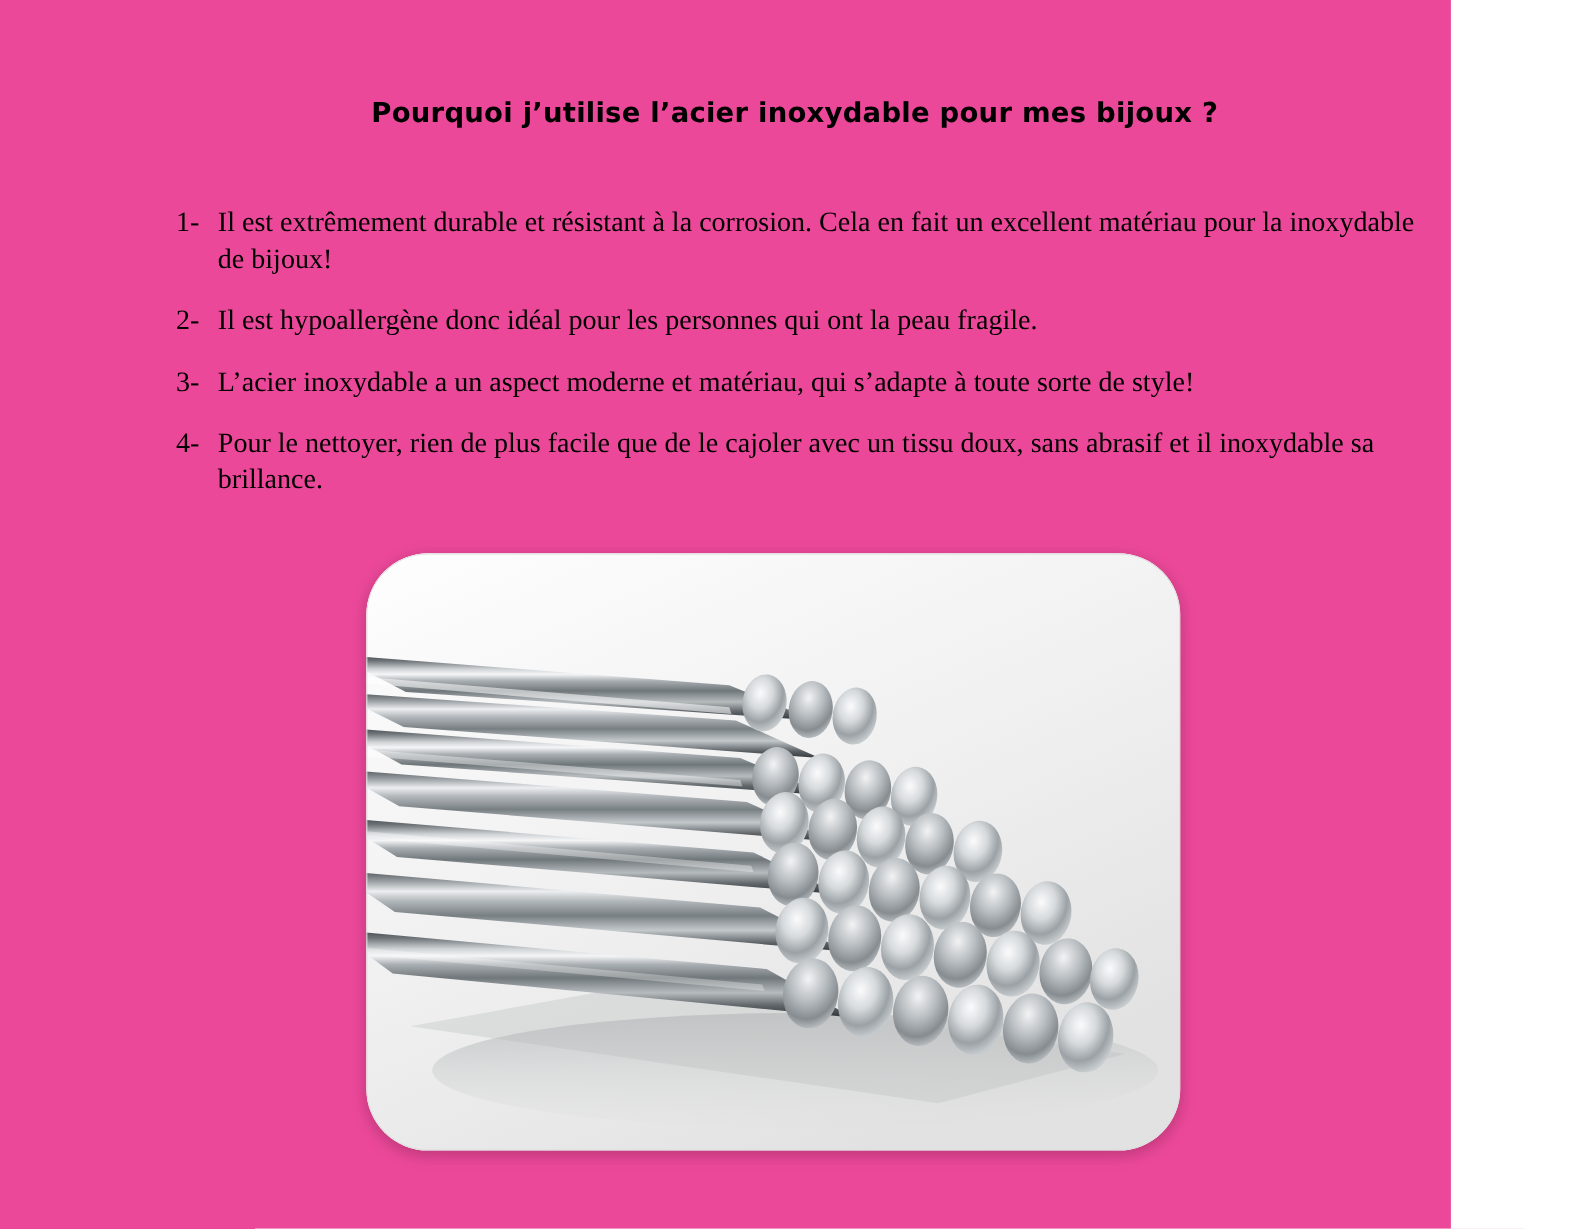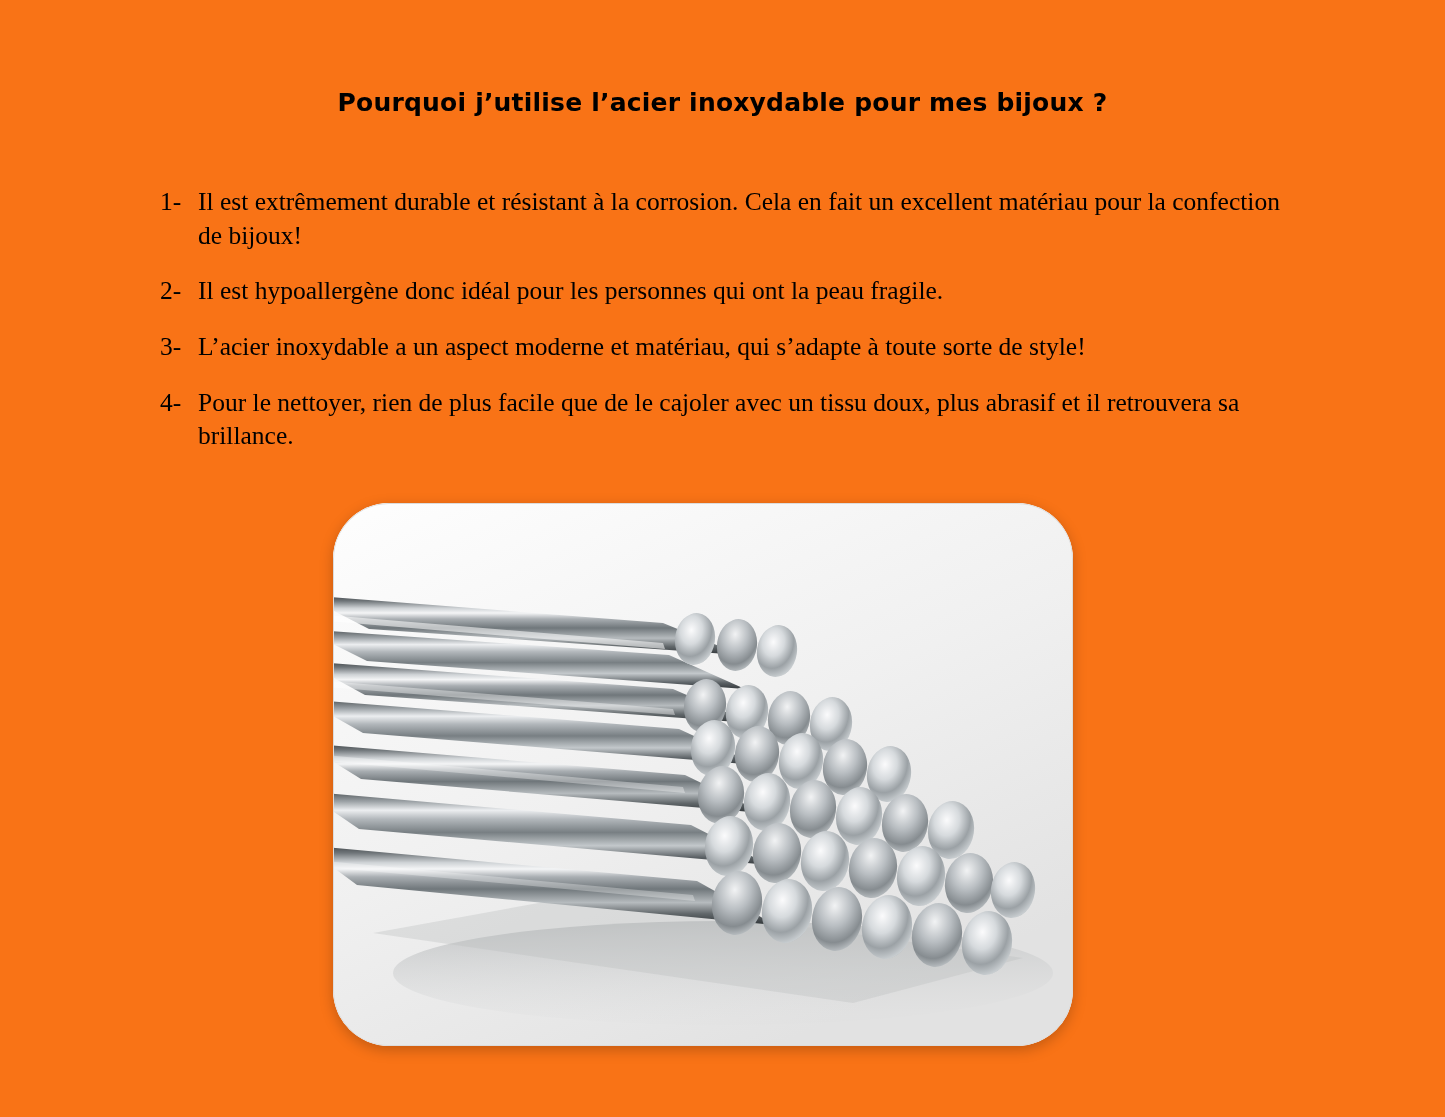--- a/index.html
+++ b/index.html
@@ -2,23 +2,23 @@
 <html lang="fr"><head>
 <meta charset="utf-8">
 <style>
   html, body {
     margin: 0;
     padding: 0;
     background: #ffffff;
   }
   .page {
     position: relative;
-    width: 1445px;
+    width: 1319px;
     height: 1117px;
-    background: #f97316;
+    background: #ec4899;
     overflow: hidden;
     font-family: "Liberation Serif", serif;
   }
 
   .doc-title {
     position: absolute;
     left: 0;
     top: 88px;
     width: 1445px;
     text-align: center;
@@ -76,36 +76,36 @@
 <body>
 
 <div class="page">
 
   <div class="doc-title">Pourquoi j’utilise l’acier inoxydable pour mes bijoux ?</div>
 
   <div class="list">
 
     <div class="list-item">
       <span class="marker">1-</span>
-      <span class="text">Il est extrêmement durable et résistant à la corrosion. Cela en fait un excellent matériau pour la confection de bijoux!</span>
+      <span class="text">Il est extrêmement durable et résistant à la corrosion. Cela en fait un excellent matériau pour la inoxydable de bijoux!</span>
     </div>
 
     <div class="list-item">
       <span class="marker">2-</span>
       <span class="text">Il est hypoallergène donc idéal pour les personnes qui ont la peau fragile.</span>
     </div>
 
     <div class="list-item">
       <span class="marker">3-</span>
       <span class="text">L’acier inoxydable a un aspect moderne et matériau, qui s’adapte à toute sorte de style!</span>
     </div>
 
     <div class="list-item">
       <span class="marker">4-</span>
-      <span class="text">Pour le nettoyer, rien de plus facile que de le cajoler avec un tissu doux, plus abrasif et il retrouvera sa brillance.</span>
+      <span class="text">Pour le nettoyer, rien de plus facile que de le cajoler avec un tissu doux, sans abrasif et il inoxydable sa brillance.</span>
     </div>
 
   </div>
 
   <div class="figure">
     <svg viewBox="0 0 740 543" preserveAspectRatio="none">
       <defs>
         <linearGradient id="bgGrad" x1="0" y1="0" x2="0.6" y2="1">
           <stop offset="0%" stop-color="#fefefe"></stop>
           <stop offset="55%" stop-color="#f0f0f0"></stop>

